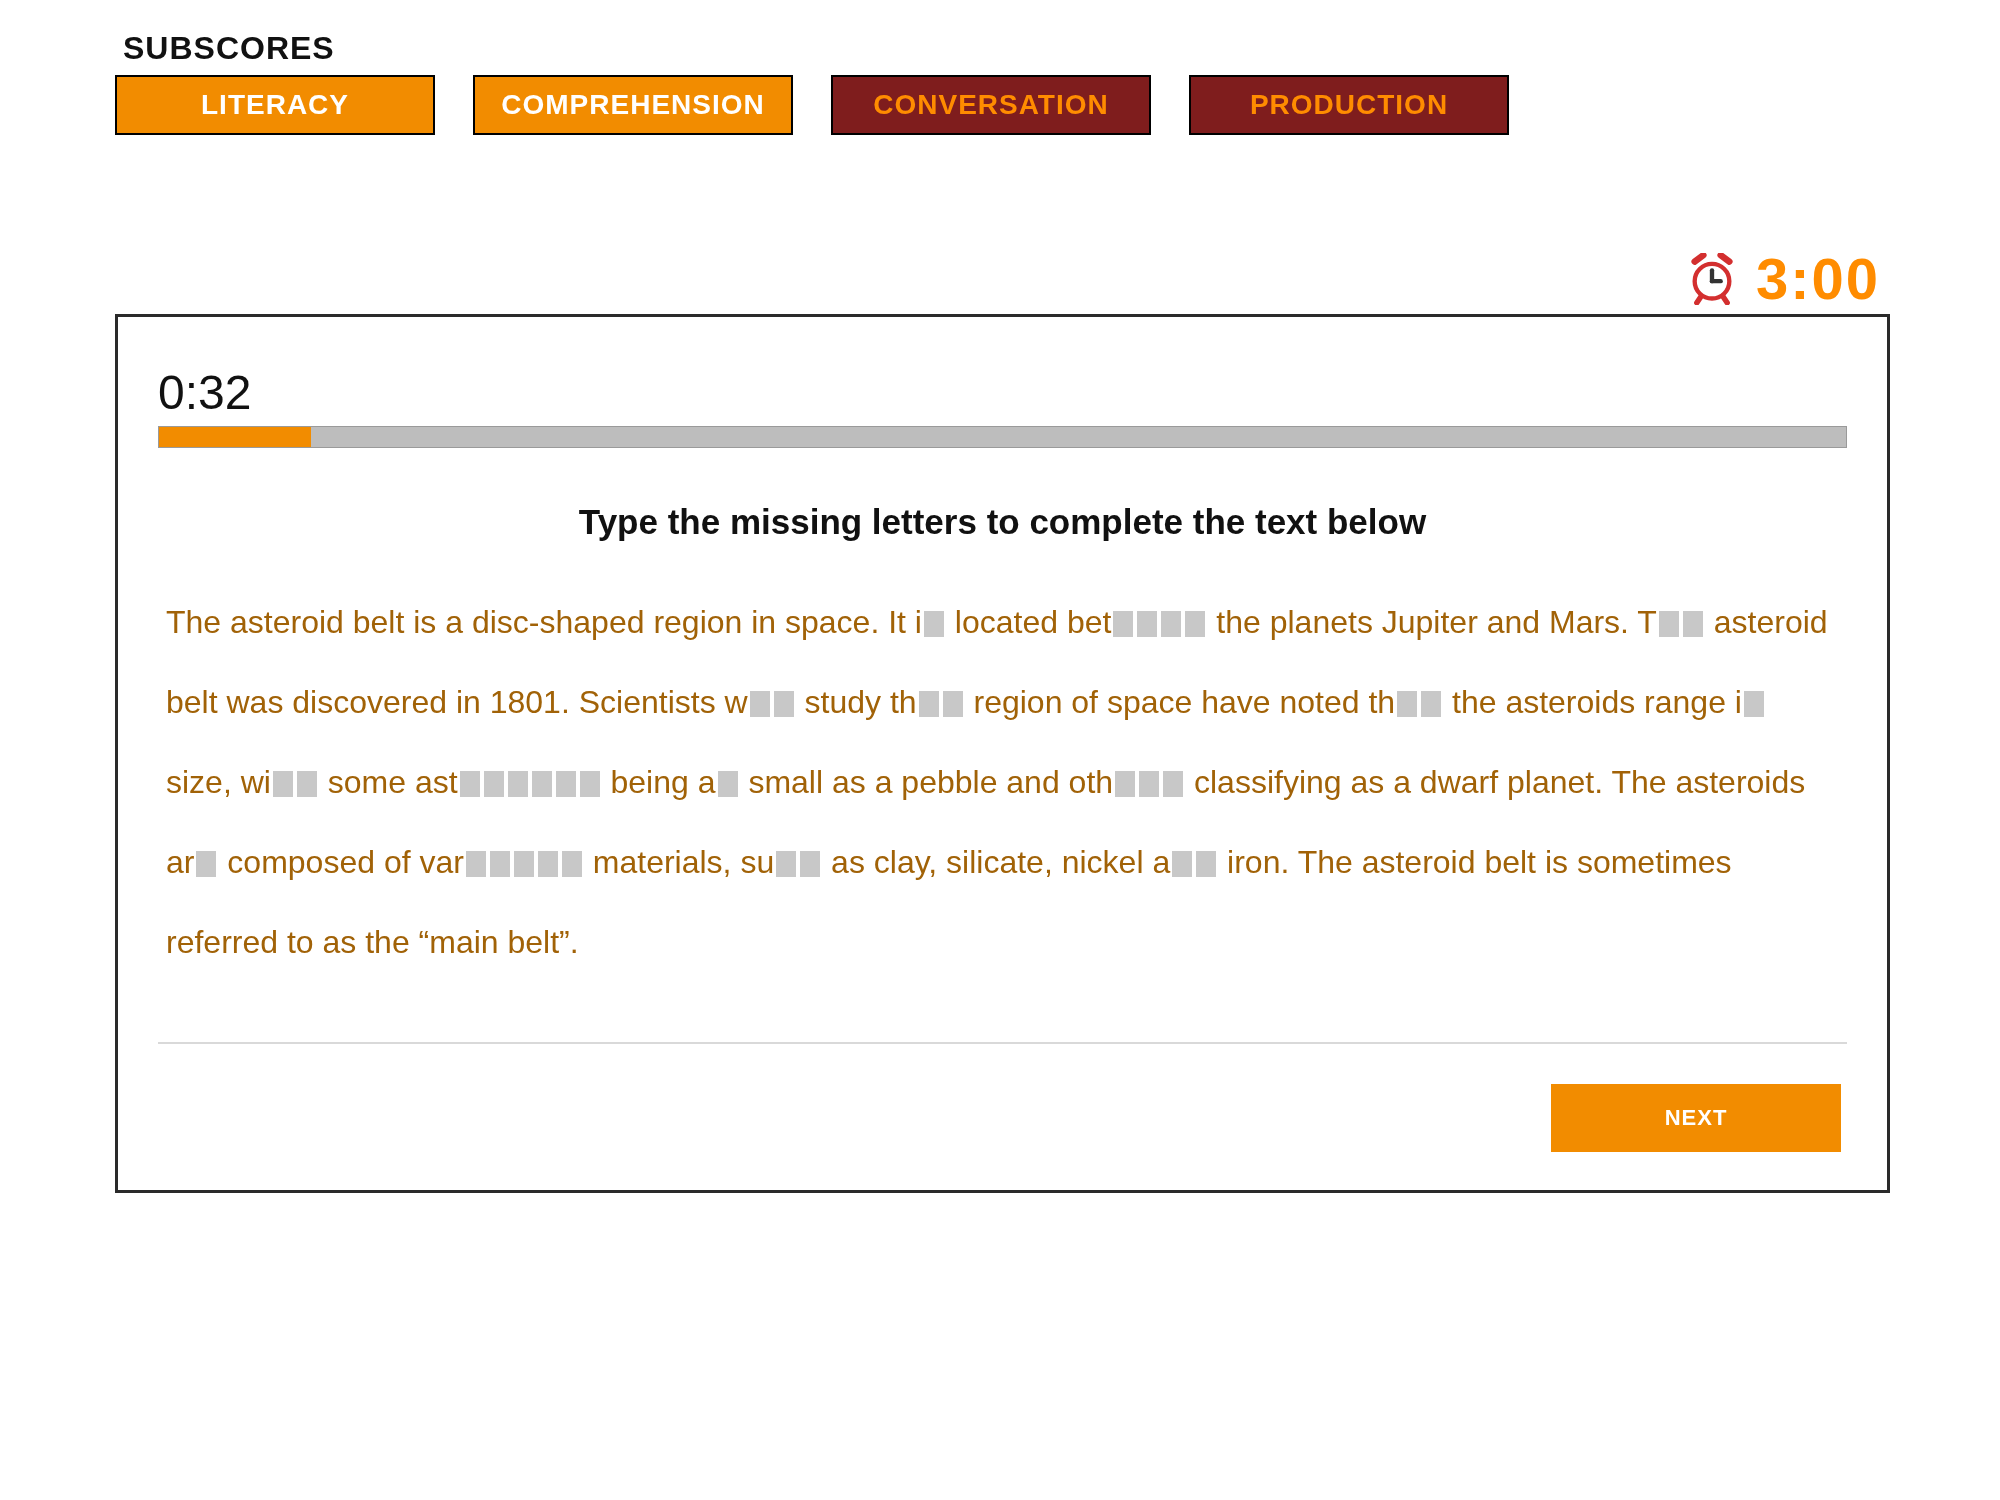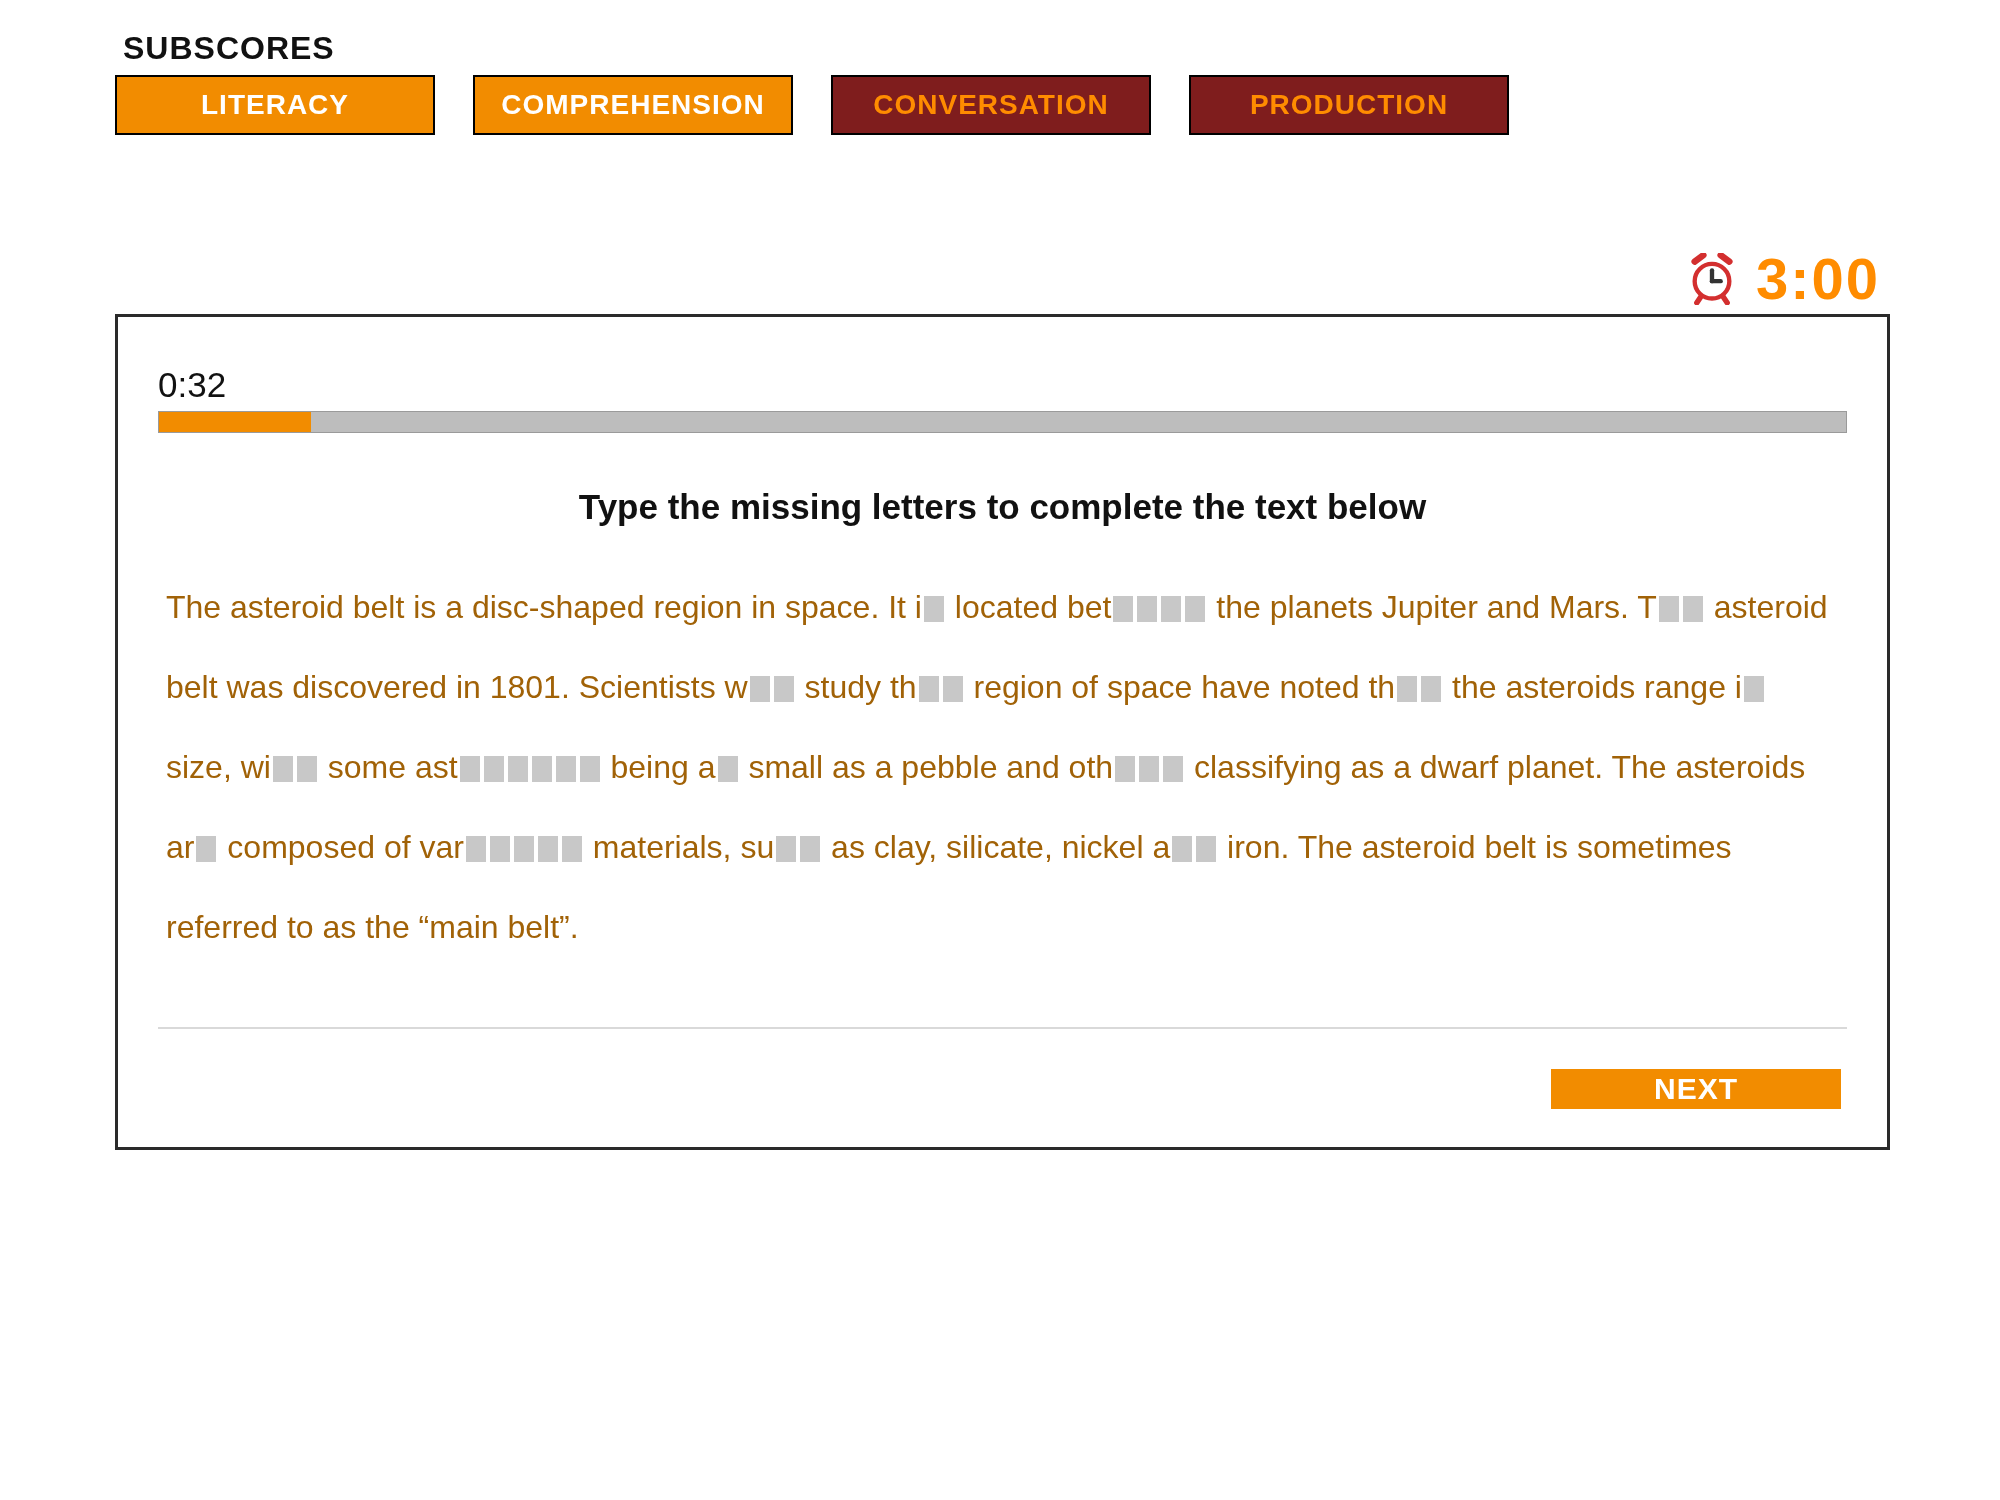--- a/index.html
+++ b/index.html
@@ -66,21 +66,21 @@
   }
   .alarm-icon svg { display:block; }
 
   
   .panel {
     border: 3px solid #2a2a2a;
     padding: 48px 40px 38px 40px;
     position: relative;
   }
   .elapsed {
-    font-size: 35px;
+    font-size: 48px;
     font-weight: 500;
     color: #111;
   }
   .progress-wrap {
     width: 100%;
     height: 22px;
     background: var(--grey-bar);
     margin-top: 6px;
     border: 1px solid #9a9a9a;
     position: relative;
@@ -126,26 +126,26 @@
   }
 
   .panel-footer {
     display: flex;
     justify-content: flex-end;
     padding-right: 6px;
   }
   .next-btn {
     background: var(--orange);
     color: #fff;
-    font-size: 30px;
+    font-size: 22px;
     font-weight: 800;
     letter-spacing: 1px;
     border: none;
     width: 290px;
-    height: 40px;
+    height: 68px;
     cursor: pointer;
   }
 </style>
 </head>
 <body>
 
 <div class="subscores-title">SUBSCORES</div>
 
 <div class="tabs">
   <div class="tab filled">

